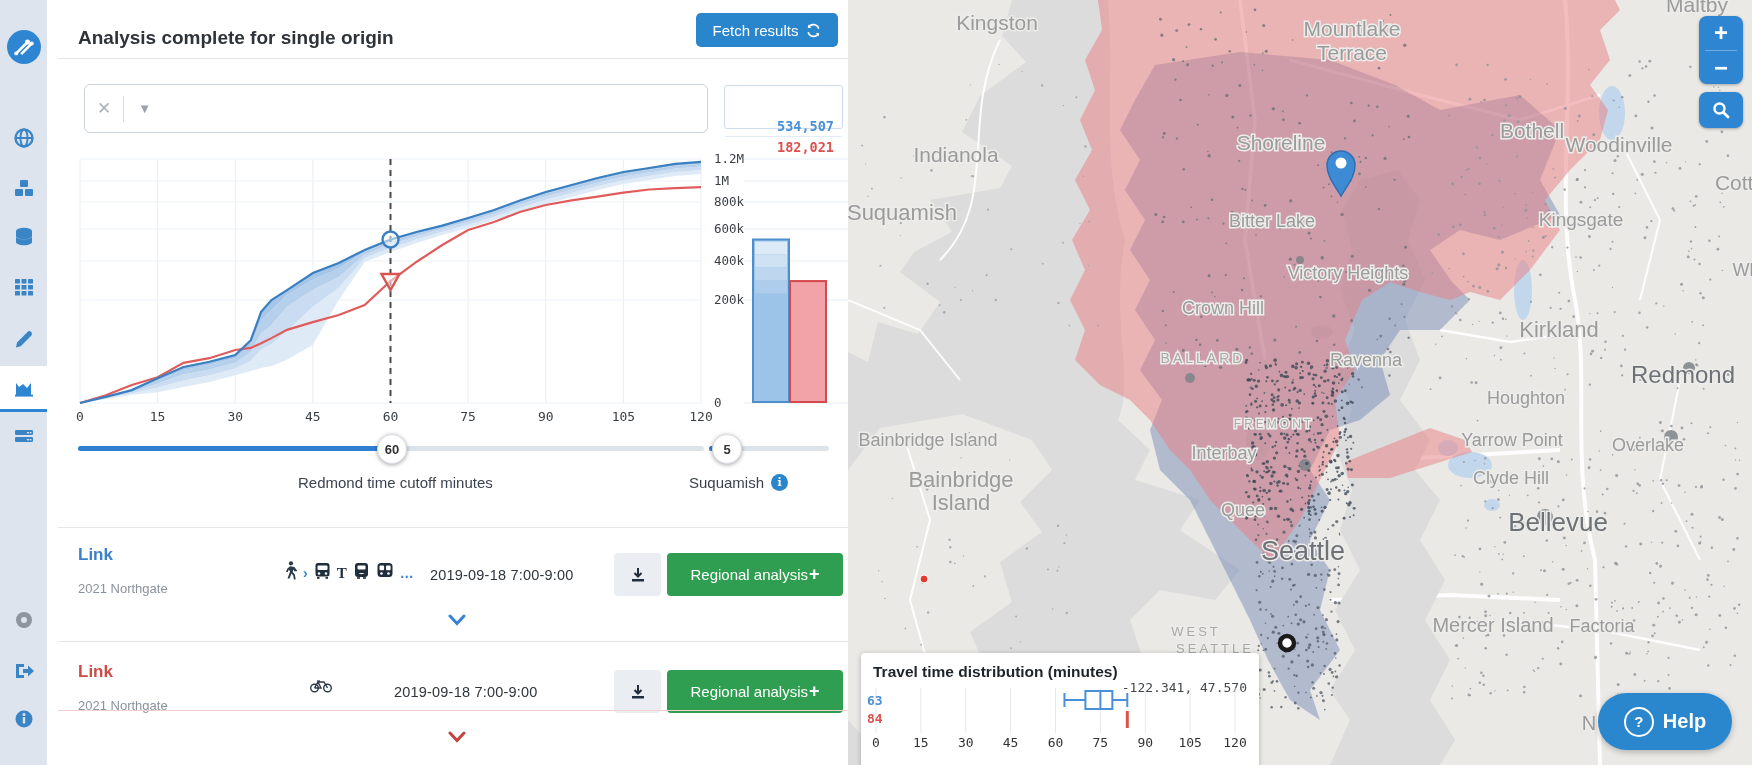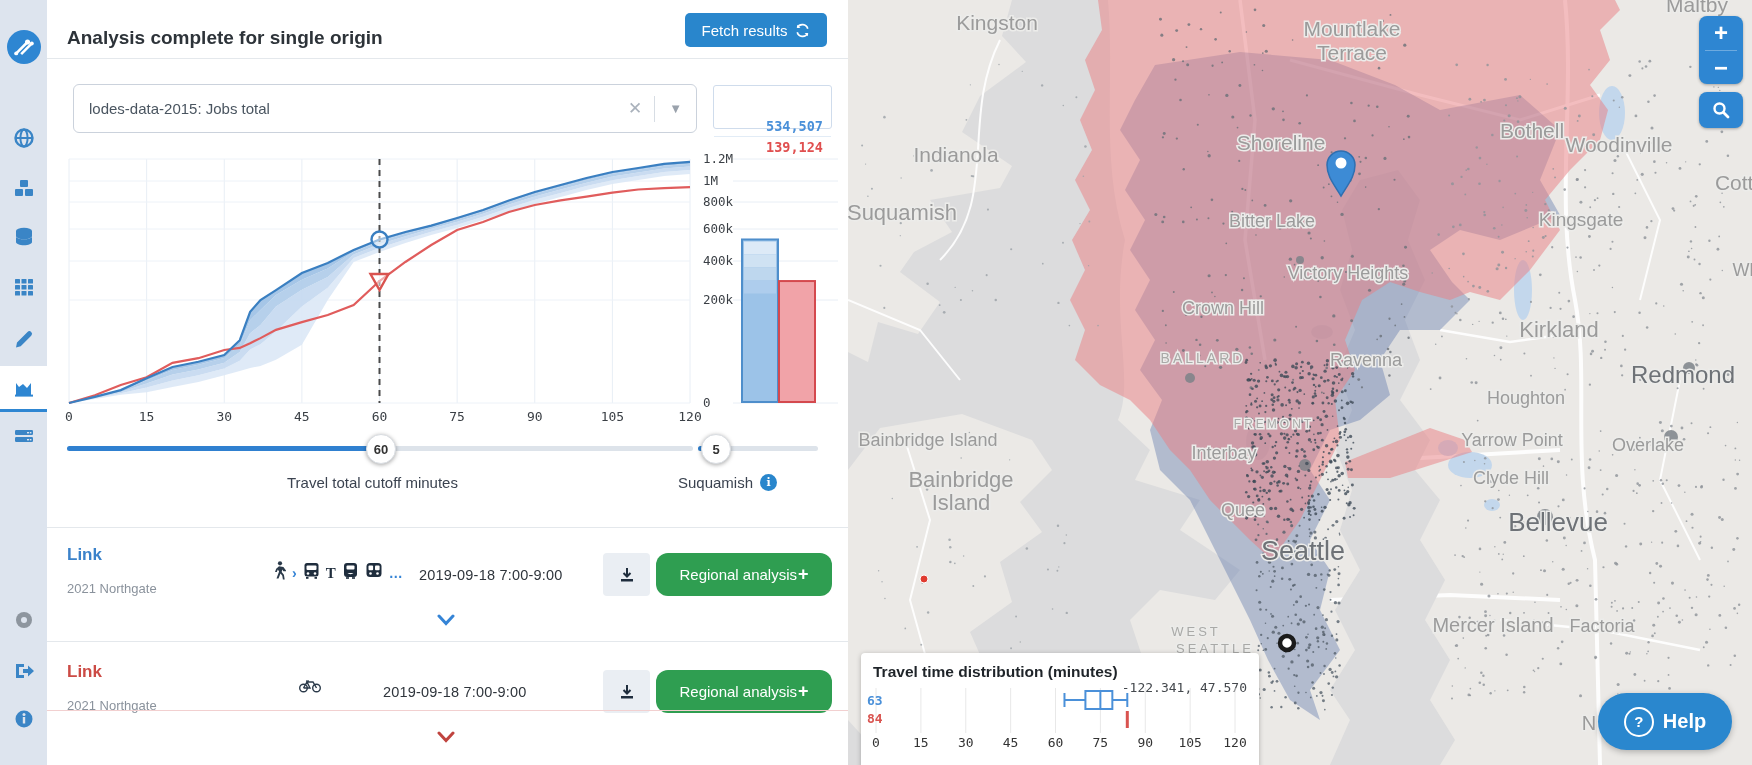--- a/index.html
+++ b/index.html
@@ -4,21 +4,21 @@
 <style>
   html,body{margin:0;padding:0;background:#fff;font-family:"Liberation Sans",sans-serif;}
   #app{position:relative;width:1752px;height:765px;overflow:hidden;background:#fff;}
   .abs{position:absolute;}
   
   #sidebar{left:0;top:0;width:47px;height:765px;background:#dde4ee;}
   .sb-item{position:absolute;left:0;width:47px;height:44px;display:flex;align-items:center;justify-content:center;cursor:pointer;}
   .sb-item.active{background:#fff;}
   .sb-underline{position:absolute;left:0;width:47px;height:3px;background:#2e86d2;}
   
-  #panel{left:47px;top:0;width:801px;height:765px;background:#fff;}
+  #panel{left:58px;top:0;width:801px;height:765px;background:#fff;}
   #page-title{position:absolute;left:20px;top:14px;font-size:19px;font-weight:700;color:#2d3339;}
   #fetch-btn{position:absolute;left:638px;top:13px;width:142px;height:34px;background:#2986cc;color:#fff;border:none;border-radius:5px;font-size:15px;font-family:inherit;display:flex;align-items:center;justify-content:center;gap:8px;cursor:pointer;}
   .hdr-divider{position:absolute;left:0px;top:58px;width:801px;height:1px;background:#e4e8ec;}
   #dest-select{position:absolute;left:26px;top:84px;width:622px;height:47px;border:1px solid #cbd2dc;border-radius:6px;display:flex;align-items:center;background:#fff;cursor:pointer;}
   #dest-select .val{flex:1;padding-left:15px;font-size:15px;color:#4a5560;}
   #dest-select .x{color:#aab2bc;font-size:17px;padding:0 12px;cursor:pointer;}
   #dest-select .sep{width:1px;height:26px;background:#d7dde4;}
   #dest-select .chev{color:#9aa2ac;padding:0 14px;font-size:13px;cursor:pointer;}
   #num-box{position:absolute;left:666px;top:85px;width:117px;height:42px;border:1px solid #cfdcec;border-radius:3px;background:#fff;}
   #num-box .cell{height:20px;display:flex;align-items:center;justify-content:flex-end;padding-right:8px;font-family:"DejaVu Sans Mono",monospace;font-size:13.5px;font-weight:700;}
@@ -29,21 +29,21 @@
   .slider-fill{position:absolute;height:5px;border-radius:3px;background:#2f80d0;}
   .slider-handle{position:absolute;width:28px;height:28px;border-radius:50%;background:#fff;border:1px solid #d9dde2;box-shadow:0 1px 4px rgba(0,0,0,.35);display:flex;align-items:center;justify-content:center;font-size:13px;font-weight:700;color:#333;cursor:grab;}
   .slider-label{position:absolute;font-size:15px;color:#3b4350;}
   .info-dot{display:inline-flex;width:17px;height:17px;border-radius:50%;background:#2986cc;color:#fff;font-size:11px;font-weight:700;align-items:center;justify-content:center;font-family:"DejaVu Serif",serif;}
   .divider{position:absolute;left:0;width:801px;height:1px;background:#e4e8ec;}
   
   .proj-name{position:absolute;font-size:17px;font-weight:600;}
   .proj-sub{position:absolute;font-size:13px;color:#8a929c;text-align:center;}
   .proj-date{position:absolute;font-size:14.5px;color:#2f353c;letter-spacing:.2px;}
   .dl-btn{position:absolute;width:47px;height:43px;background:#eaeef3;border:none;border-radius:4px;display:flex;align-items:center;justify-content:center;cursor:pointer;}
-  .ra-btn{position:absolute;width:176px;height:43px;background:#2f9e51;border:none;border-radius:12px;color:#fff;font-size:15px;font-family:inherit;display:flex;align-items:center;justify-content:center;gap:1px;cursor:pointer;}
+  .ra-btn{position:absolute;width:176px;height:43px;background:#2f9e51;border:none;border-radius:4px;color:#fff;font-size:15px;font-family:inherit;display:flex;align-items:center;justify-content:center;gap:1px;cursor:pointer;}
   .ra-btn .plus{font-size:18px;font-weight:700;}
   .modes{position:absolute;display:flex;align-items:center;gap:6px;}
   .expand{position:absolute;cursor:pointer;}
   .pink-line{position:absolute;left:0;top:710px;width:801px;height:1px;background:#f2d0d0;}
   
   #map{left:848px;top:0;width:904px;height:765px;background:#dcdcdd;overflow:hidden;}
   #zoom-ctl{position:absolute;left:851px;top:16px;width:44px;height:68px;border-radius:8px;background:#2e86d2;overflow:hidden;box-shadow:0 1px 3px rgba(0,0,0,.3);}
   #zoom-ctl button{display:block;width:44px;height:34px;background:transparent;border:none;color:#fff;font-size:24px;font-weight:700;cursor:pointer;line-height:30px;}
   #zoom-ctl .zsep{height:1px;background:rgba(255,255,255,.3);margin:0 6px;}
   #search-ctl{position:absolute;left:851px;top:92px;width:44px;height:36px;border-radius:8px;background:#2e86d2;border:none;display:flex;align-items:center;justify-content:center;cursor:pointer;box-shadow:0 1px 3px rgba(0,0,0,.3);}
@@ -176,29 +176,28 @@
       <span>Fetch results</span>
       <svg width="15" height="15" viewBox="0 0 16 16">
           <path d="M13.6 6.2A6 6 0 0 0 2.5 5M2.4 9.8A6 6 0 0 0 13.5 11" fill="none" stroke="#fff" stroke-width="1.8"></path>
           <path d="M2.2 1.8v3.6h3.6z" fill="#fff"></path>
           <path d="M13.8 14.2v-3.6h-3.6z" fill="#fff"></path>
         </svg>
     </button>
     <div class="hdr-divider"></div>
 
     <div id="dest-select">
-      <span class="val">lodes-data-2015: Jobs total</span>
       <span class="x">✕</span>
       <span class="sep"></span>
       <span class="chev">▼</span>
     </div>
 
     <div id="num-box">
       <div class="cell b">534,507</div>
-      <div class="cell r">139,124</div>
+      <div class="cell r">182,021</div>
     </div>
 
     <svg id="chart" class="abs" style="left:0px;top:130px" width="801" height="300" viewBox="47 130 801 300">
         <line x1="69" x2="69" y1="159" y2="403" stroke="#e8eef5" stroke-width="1"></line>
         <line x1="146.625" x2="146.625" y1="159" y2="403" stroke="#e8eef5" stroke-width="1"></line>
         <line x1="224.25" x2="224.25" y1="159" y2="403" stroke="#e8eef5" stroke-width="1"></line>
         <line x1="301.875" x2="301.875" y1="159" y2="403" stroke="#e8eef5" stroke-width="1"></line>
         <line x1="379.5" x2="379.5" y1="159" y2="403" stroke="#e8eef5" stroke-width="1"></line>
         <line x1="457.125" x2="457.125" y1="159" y2="403" stroke="#e8eef5" stroke-width="1"></line>
         <line x1="534.75" x2="534.75" y1="159" y2="403" stroke="#e8eef5" stroke-width="1"></line>
@@ -249,21 +248,21 @@
         <rect x="744" y="267.47888" width="32" height="13" fill="#bed7ee"></rect>
         <rect x="744" y="280.47888" width="32" height="13" fill="#aecded"></rect>
         <rect x="779" y="281.05672500000003" width="36" height="120.94327499999997" fill="#f1a3a8" stroke="#d4494e" stroke-width="2"></rect>
       </svg>
 
     <div class="slider-track" style="left:20px;top:446px;width:626px"></div>
     <div class="slider-fill" style="left:20px;top:446px;width:313px"></div>
     <div class="slider-handle" style="left:319px;top:434px">
       <span>60</span>
       </div>
-    <div class="slider-label" style="left:240px;top:474px">Travel total cutoff minutes</div>
+    <div class="slider-label" style="left:240px;top:474px">Redmond time cutoff minutes</div>
 
     <div class="slider-track" style="left:651px;top:446px;width:120px"></div>
     <div class="slider-fill" style="left:651px;top:446px;width:17px"></div>
     <div class="slider-handle" style="left:654px;top:434px">
       <span>5</span>
       </div>
     <div class="slider-label" style="left:631px;top:474px;display:flex;align-items:center;gap:7px">
       <span>Suquamish</span>
       <span class="info-dot">i</span>
     </div>

